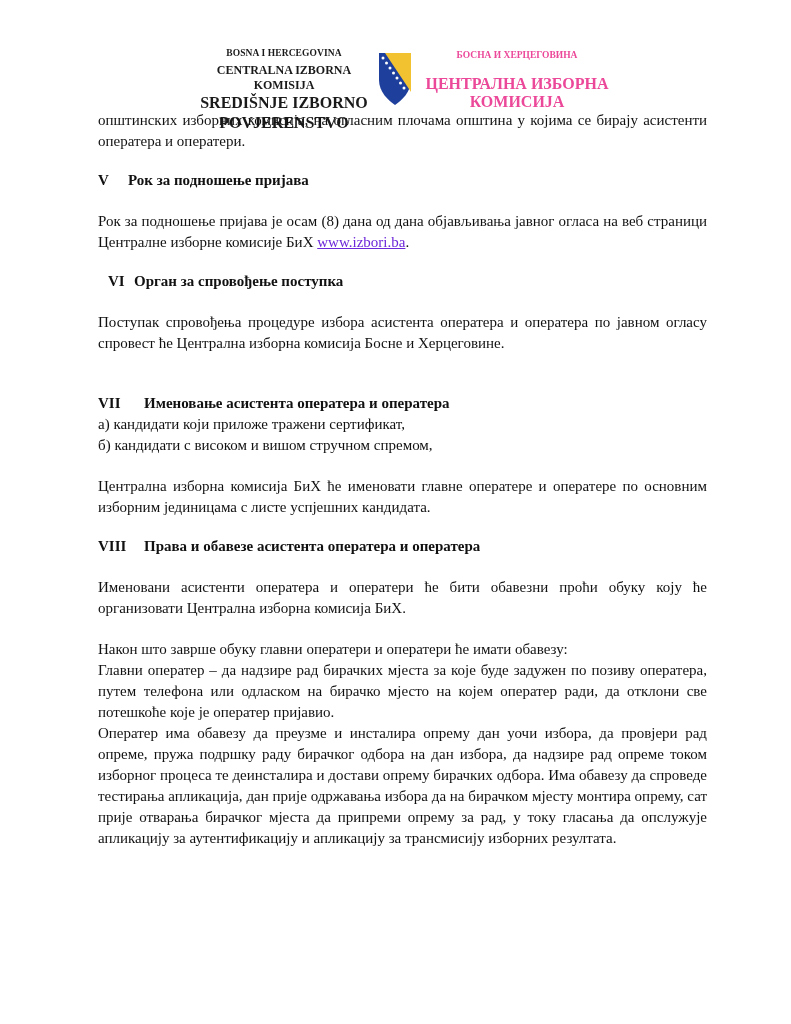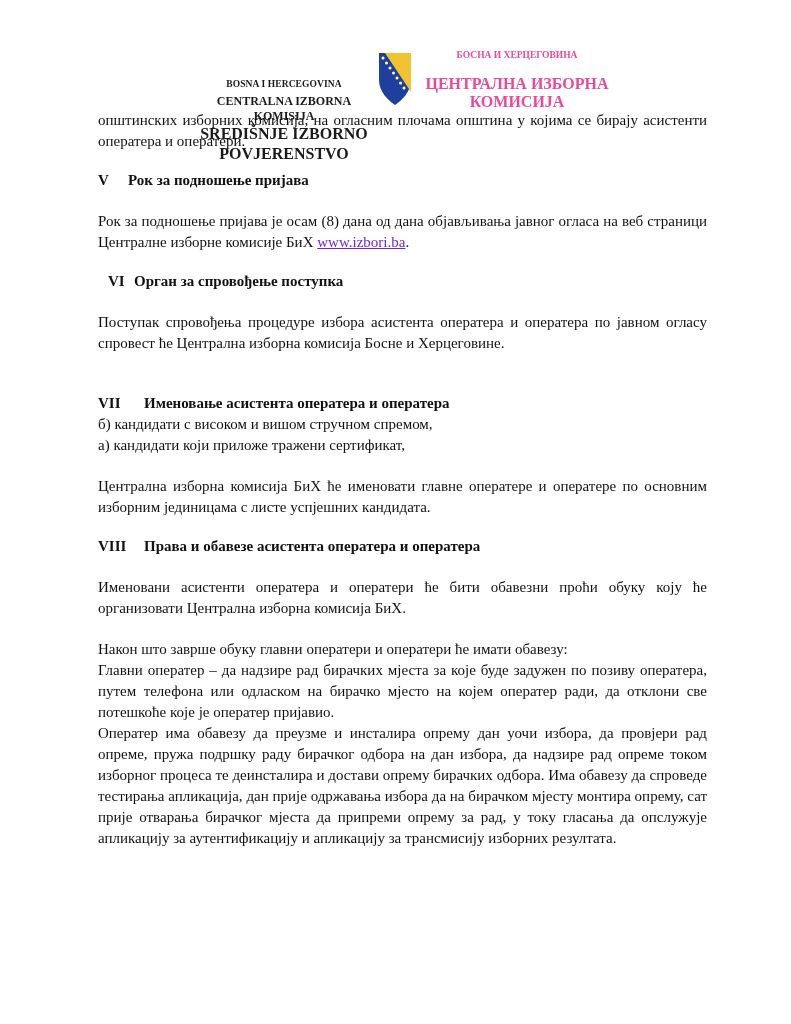--- a/index.html
+++ b/index.html
@@ -8,21 +8,21 @@
     font-family: "Liberation Serif", "DejaVu Serif", serif;
     color: #111;
   }
   .header {
     position: absolute; left: 190px; top: 48px; width: 420px; height: 62px;
   }
   .hdr-left {
     position: absolute; left: 0; top: 0; width: 188px; text-align: center;
     font-weight: bold; color: #1a1a1a; line-height: 1.25;
   }
-  .hdr-left .l1 { font-size: 9.5px; letter-spacing: 0.1px; margin-top: 31px; }
+  .hdr-left .l1 { font-size: 9.5px; letter-spacing: 0.1px; }
   .hdr-left .l2 { font-size: 12px; margin-top: 3px; }
   .hdr-left .l3 { font-size: 16px; }
   .hdr-crest {
     position: absolute; left: 188px; top: 4px; width: 34px; height: 54px;
   }
   .hdr-right {
     position: absolute; left: 232px; top: 0; width: 190px; text-align: center;
     font-weight: bold; color: #ec4899;
   }
   .hdr-right .l1 { font-size: 9.5px; margin-top: 2px; }
@@ -80,22 +80,22 @@
   <p class="h" style="margin-top:18px; padding-left:10px;">
     <span class="num" style="width:26px;">VI</span><span>Орган за спровођење поступка</span>
   </p>
 
   <p class="just" style="margin-top:20px;">Поступак спровођења процедуре избора асистента оператера и оператера по јавном огласу спровест ће Централна изборна комисија Босне и Херцеговине.</p>
 
   <p class="h" style="margin-top:39px;">
     <span class="num" style="width:46px;">VII</span><span>Именовање асистента оператера и оператера</span>
   </p>
 
+  <p>а) кандидати који приложе тражени сертификат,</p>
   <p>б) кандидати с високом и вишом стручном спремом,</p>
-  <p>а) кандидати који приложе тражени сертификат,</p>
 
   <p class="just" style="margin-top:20px;">Централна изборна комисија БиХ ће именовати главне оператере и оператере по основним изборним јединицама с листе успјешних кандидата.</p>
 
   <p class="h" style="margin-top:18px;">
     <span class="num" style="width:46px;">VIII</span><span>Права и обавезе асистента оператера и оператера</span>
   </p>
 
   <p class="just" style="margin-top:20px;">Именовани асистенти оператера и оператери ће бити обавезни проћи обуку коју ће организовати Централна изборна комисија БиХ.</p>
 
   <p style="margin-top:20px;">Након што заврше обуку главни оператери и оператери ће имати обавезу:</p>

